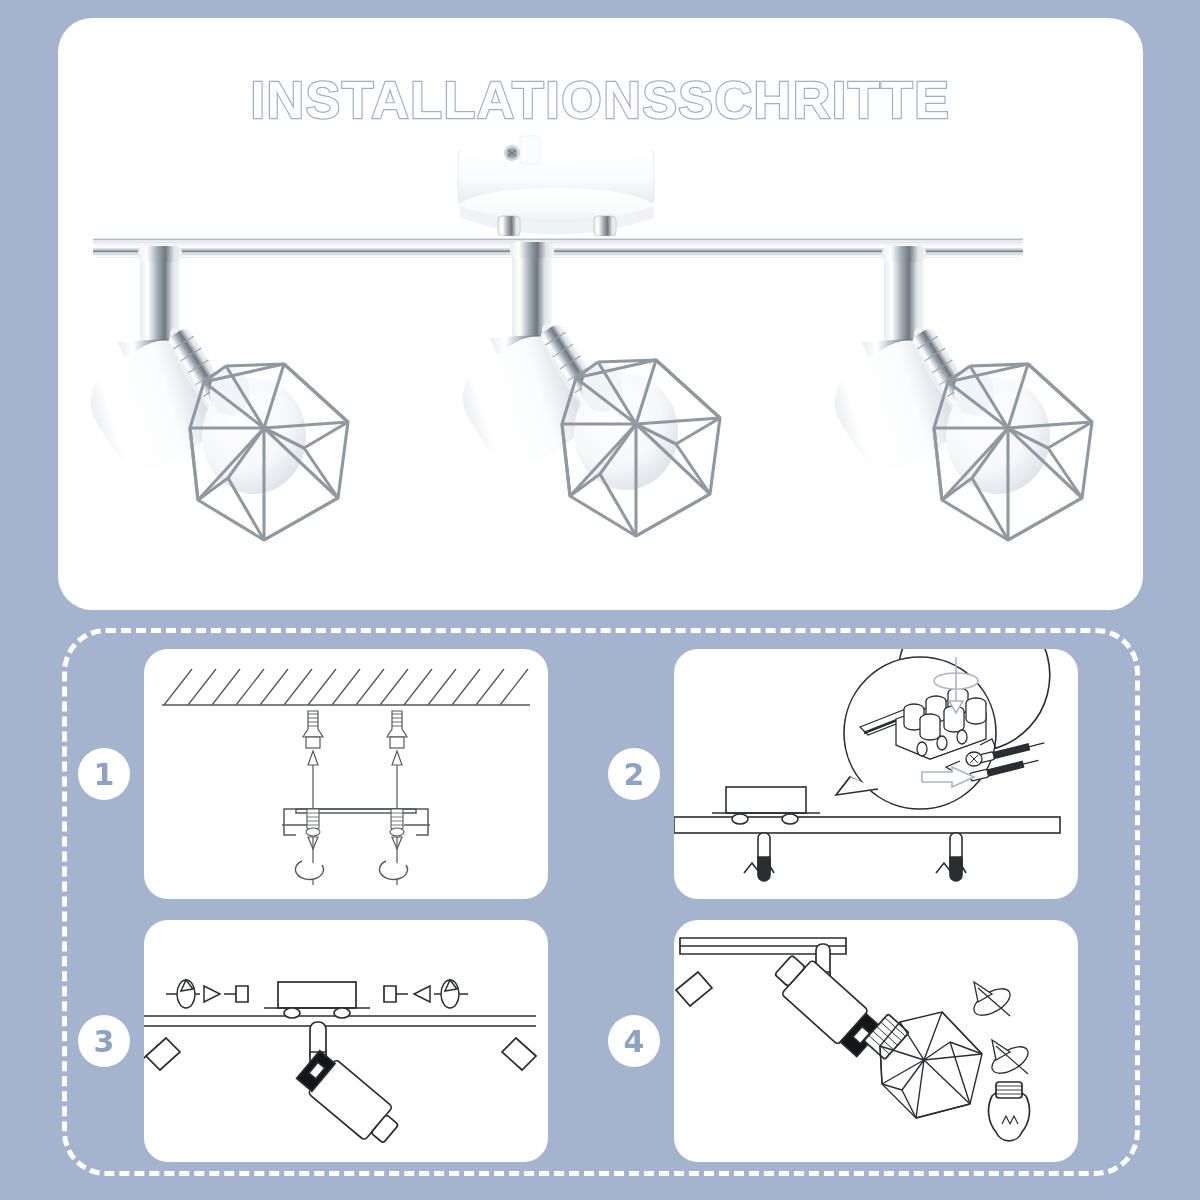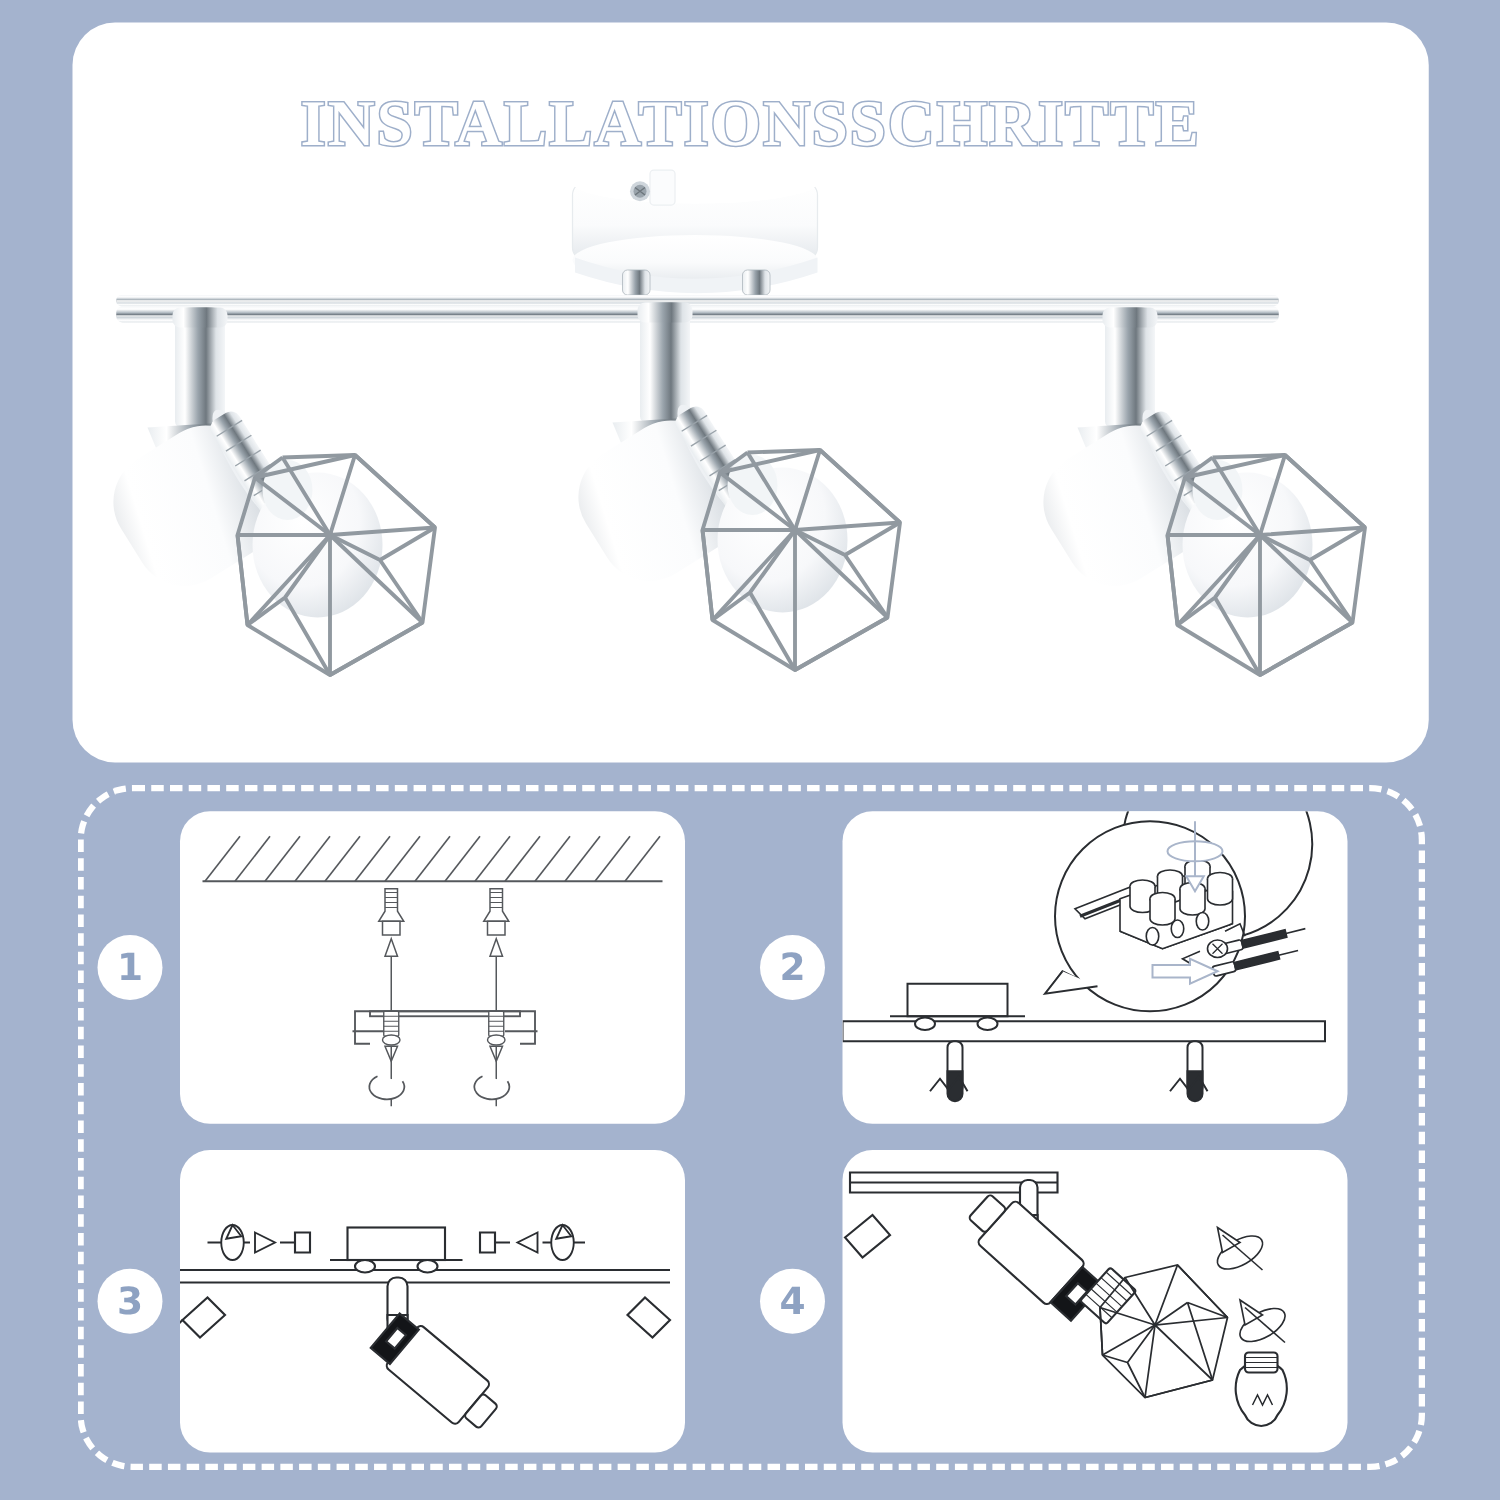--- a/index.html
+++ b/index.html
@@ -19,21 +19,21 @@
   }
   .hero-title{
     position:absolute;left:0;right:0;top:52px;
     text-align:center;
     font-size:52px;
     font-weight:bold;
     letter-spacing:1.5px;
     color:#ffffff;
     -webkit-text-stroke:2.4px #9eafca;
     paint-order:stroke fill;
-    font-family:Liberation Serif, serif;
+    font-family:Liberation Sans, sans-serif;
   }
   .hero-img{
     position:absolute;left:0;top:110px;width:1085px;height:480px;
   }
 
   
   .steps-frame{
     position:absolute;left:62px;top:628px;width:1078px;height:548px;
     border:5px dashed #ffffff;
     border-radius:44px;

